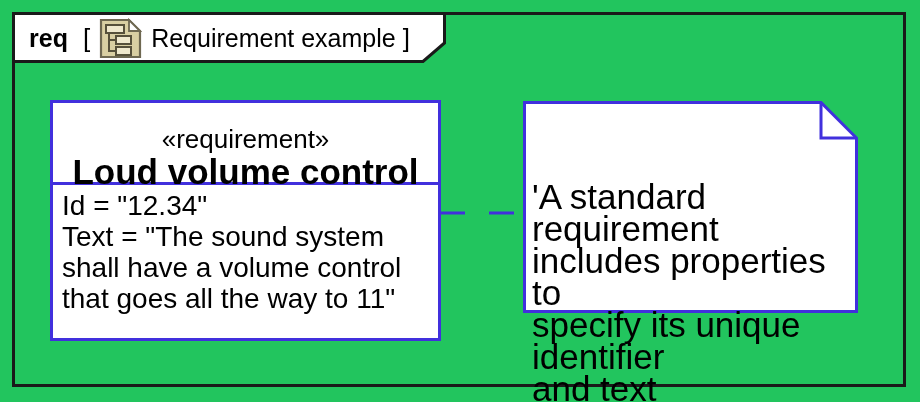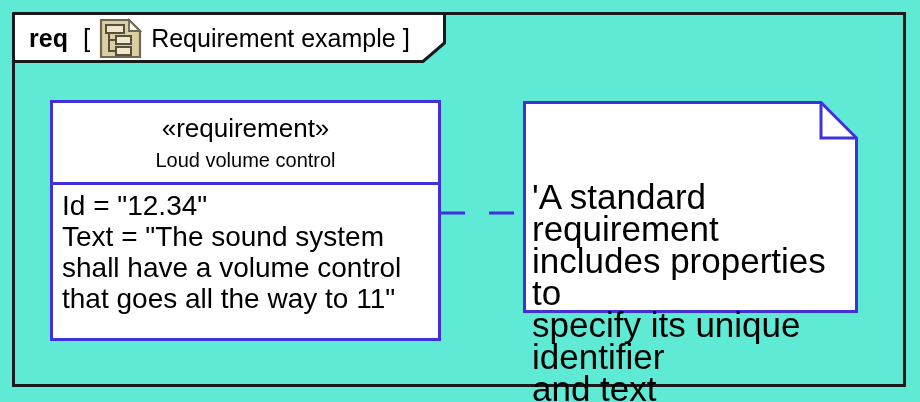--- a/index.html
+++ b/index.html
@@ -1,19 +1,19 @@
 <!DOCTYPE html>
 <html><head>
 <meta charset="utf-8">
 <style>
   html,body{margin:0;padding:0;background:#ffffff;}
   .stage{
     position:relative;
     width:920px;height:402px;
-    background:#5eead4;
+    background:#22c55e;
     font-family:"Liberation Sans", sans-serif;
     color:#000;
     overflow:hidden;
   }
   svg.shapes{position:absolute;left:0;top:0;width:920px;height:402px;}
 
   
   .frame-tab{
     position:absolute;left:12px;top:13px;width:420px;height:50px;
     display:flex;align-items:center;
@@ -26,24 +26,24 @@
   .frame-title{margin-left:9px;}
   .bracket-close{margin-left:7px;font-size:26px;}
 
   
   .req-box{
     position:absolute;left:50px;top:100px;width:391px;height:241px;
     box-sizing:border-box;border:3px solid #4130dd;background:#fff;
   }
   .req-header{
     box-sizing:border-box;height:82px;border-bottom:3px solid #4130dd;
-    text-align:center;padding-top:9px;
+    text-align:center;padding-top:20px;
   }
   .req-stereotype{font-size:26px;line-height:32px;}
-  .req-name{font-size:20px;line-height:33px;font-weight:normal;}
+  .req-name{font-size:35px;line-height:33px;font-weight:bold;}
   .req-body{
     padding:5px 8px 0 9px;
     font-size:28px;line-height:31px;
     white-space:pre-line;
   }
 
   
   .note-stereotype{
     position:absolute;left:523px;top:142px;width:335px;
     text-align:center;font-size:27px;line-height:32px;

